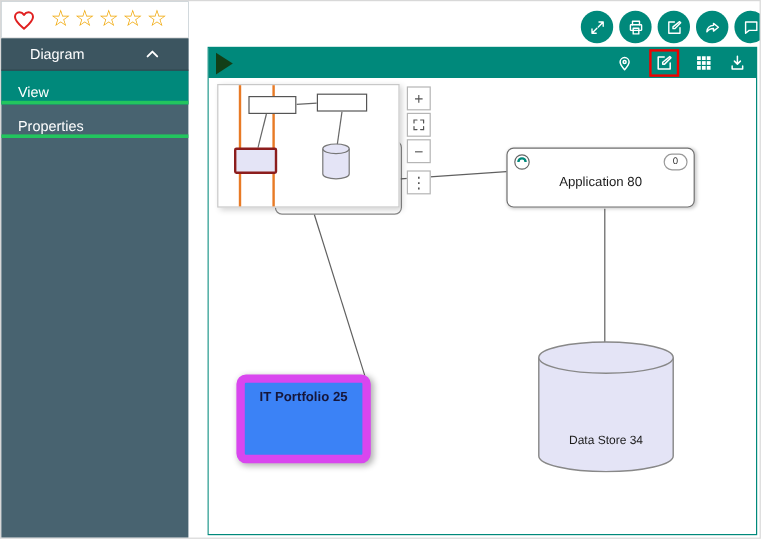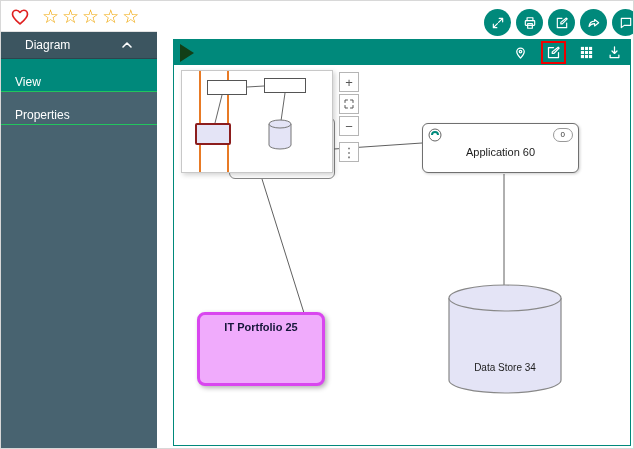--- a/index.html
+++ b/index.html
@@ -10,22 +10,22 @@
   
   .sidebar { position:absolute; left:0; top:0; width:156px; height:449px; background:#486370; }
   .fav-bar { height:31px; background:#fff; display:flex; align-items:center; padding:0 9px;
              border-bottom:1px solid #e2e2e2; }
   .heart { display:flex; align-items:center; margin-right:12px; cursor:pointer; }
   .stars { display:flex; gap:3px; cursor:pointer; }
   .star { color:#f0a500; font-size:19px; line-height:19px; }
   .section-header { height:27px; background:#3c5560; color:#fff; font-size:12px;
                     display:flex; align-items:center; justify-content:space-between;
                     padding:0 24px; border-bottom:1px solid #2e444d; cursor:pointer; }
-  .nav-item { height:28px; color:#fff; font-size:12px; display:flex; align-items:flex-start;
-              padding:16px 14px; border-bottom:1px solid #22c55e; cursor:pointer; }
+  .nav-item { height:28px; color:#fff; font-size:12px; display:flex; align-items:flex-end;
+              padding:0 14px; border-bottom:3px solid #22c55e; cursor:pointer; }
   .nav-item.active { background:#00897b; }
 
   
   .top-toolbar { position:absolute; top:8px; left:483px; display:flex; gap:5px; }
   .circle-btn { width:27px; height:27px; border-radius:50%; background:#00897b; border:none;
                 display:flex; align-items:center; justify-content:center; cursor:pointer; }
   .circle-btn svg { width:14px; height:14px; stroke:#fff; stroke-width:2; fill:none;
                     stroke-linecap:round; stroke-linejoin:round; }
 
   
@@ -61,22 +61,22 @@
   .hidden-node { position:absolute; left:55px; top:52px; width:106px; height:62px; background:#fff;
                  border:1px solid #888; border-radius:6px; z-index:1; }
   .connectors { position:absolute; left:0; top:0; width:456px; height:380px; z-index:2; }
   .node-app { position:absolute; left:248px; top:58px; width:157px; height:50px; background:#fff;
               border:1px solid #707070; border-radius:6px; box-shadow:1px 1px 3px rgba(0,0,0,.2);
               z-index:3; display:flex; align-items:center; justify-content:center; cursor:pointer; }
   .node-app .label { font-size:11px; color:#1c1c1c; margin-top:8px; }
   .app-icon { position:absolute; left:5px; top:4px; }
   .badge { position:absolute; right:5px; top:4px; background:#fff; border:1px solid #999;
            border-radius:7px; font-size:8px; line-height:10px; padding:1px 7px; color:#333; }
-  .node-portfolio { position:absolute; left:23px; top:247px; width:128px; height:74px;
-                    background:#f0abfc; border:3px solid #d946ef; border-radius:8px;
+  .node-portfolio { position:absolute; left:23px; top:247px; width:112px; height:74px;
+                    background:#3b82f6; border:7px solid #d946ef; border-radius:8px;
                     box-shadow:2px 2px 5px rgba(0,0,0,.3); z-index:3; cursor:pointer; }
   .node-portfolio .label { font-size:11px; font-weight:bold; color:#16163a; text-align:center; margin-top:6px; }
   .node-ds { position:absolute; left:274px; top:219px; width:114px; height:110px; z-index:3; cursor:pointer; }
   .node-ds .label { position:absolute; left:0; top:78px; width:100%; text-align:center;
                     font-size:10px; color:#1c1c1c; }
 </style>
 </head>
 <body>
 
 <div class="screen">
@@ -221,21 +221,21 @@
       </div>
 
       <div class="node-app">
         <span class="app-icon">
           <svg width="14" height="14" viewBox="0 0 14 14">
             <circle cx="7" cy="7" r="6" fill="#fff" stroke="#666" stroke-width="1"></circle>
             <path d="M4 7a3 3 0 0 1 6 0" fill="none" stroke="#00897b" stroke-width="2"></path>
           </svg>
         </span>
         <span class="badge">0</span>
-        <span class="label">Application 60</span>
+        <span class="label">Application 80</span>
       </div>
 
       <div class="node-portfolio">
         <div class="label">IT Portfolio 25</div>
       </div>
 
       <div class="node-ds">
         <svg width="114" height="110" viewBox="0 0 114 110">
           <path d="M1 14 v82 a56 13 0 0 0 112 0 V14" fill="#e4e4f6" stroke="#888" stroke-width="1.2"></path>
           <ellipse cx="57" cy="14" rx="56" ry="13" fill="#e4e4f6" stroke="#888" stroke-width="1.2"></ellipse>

